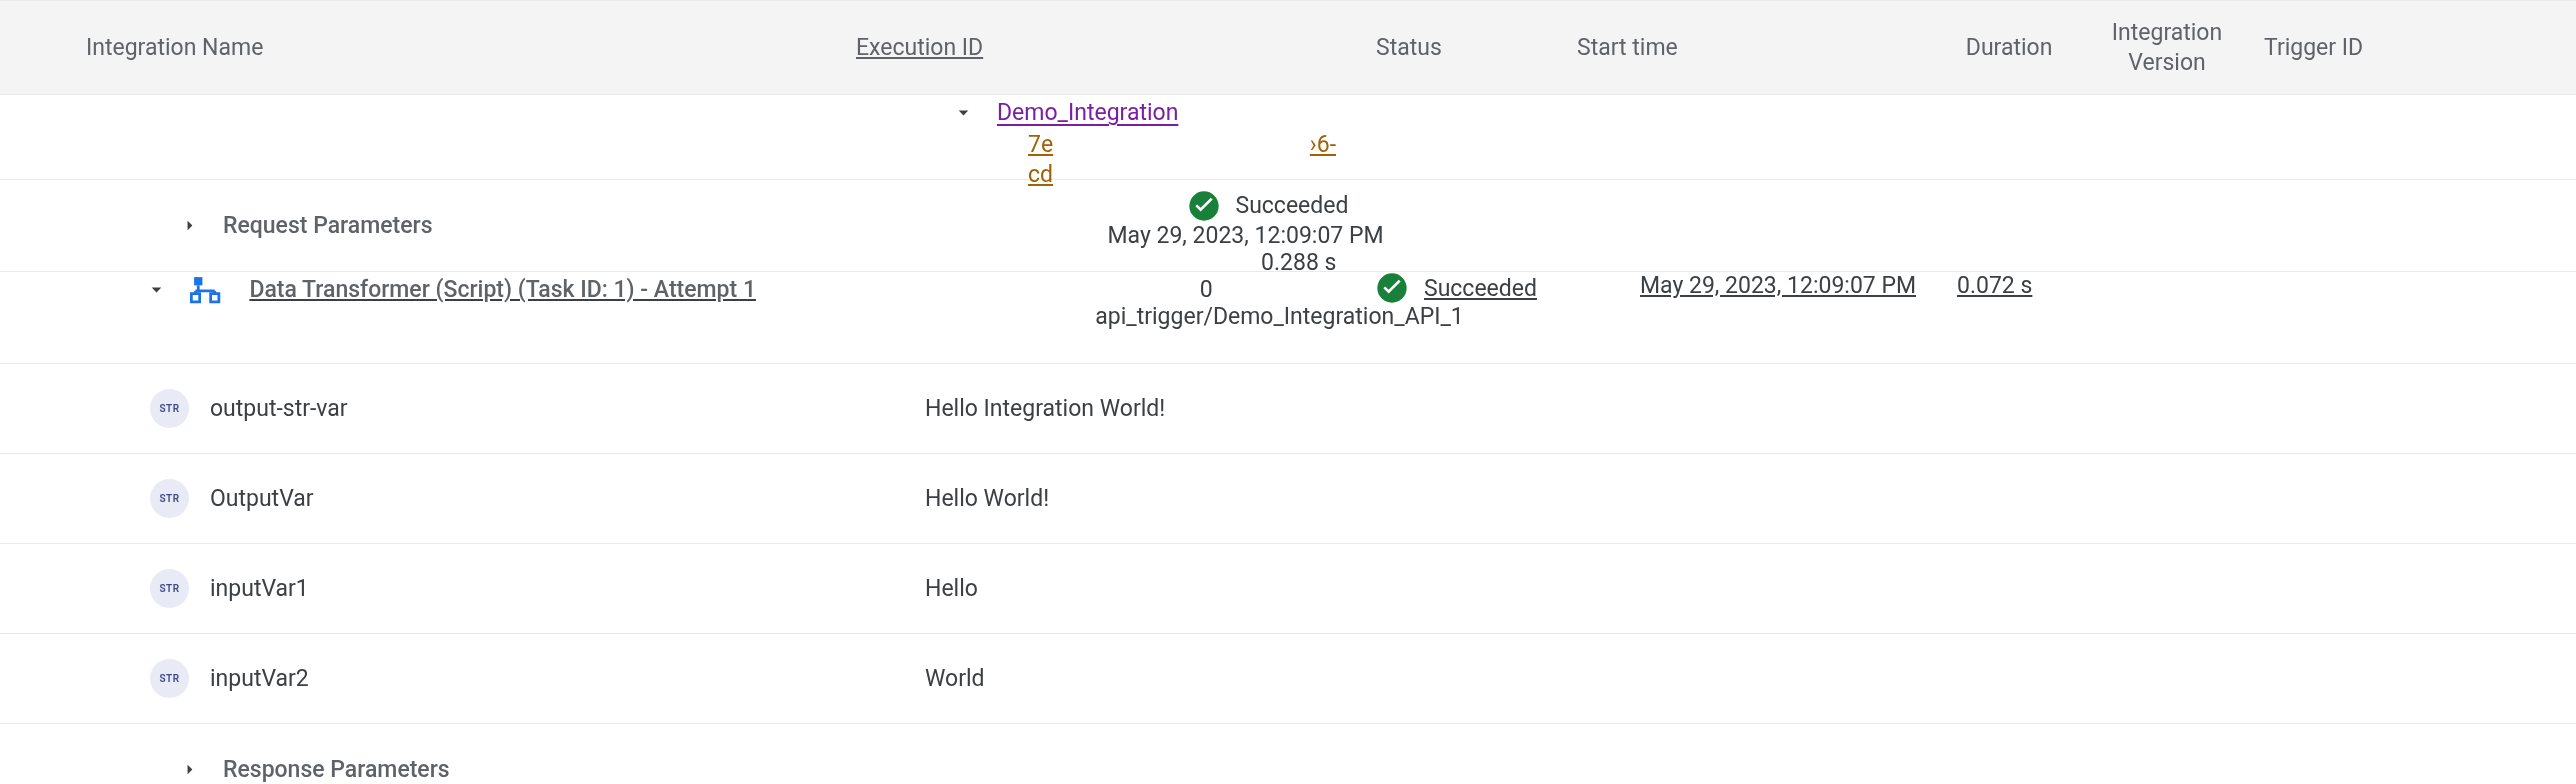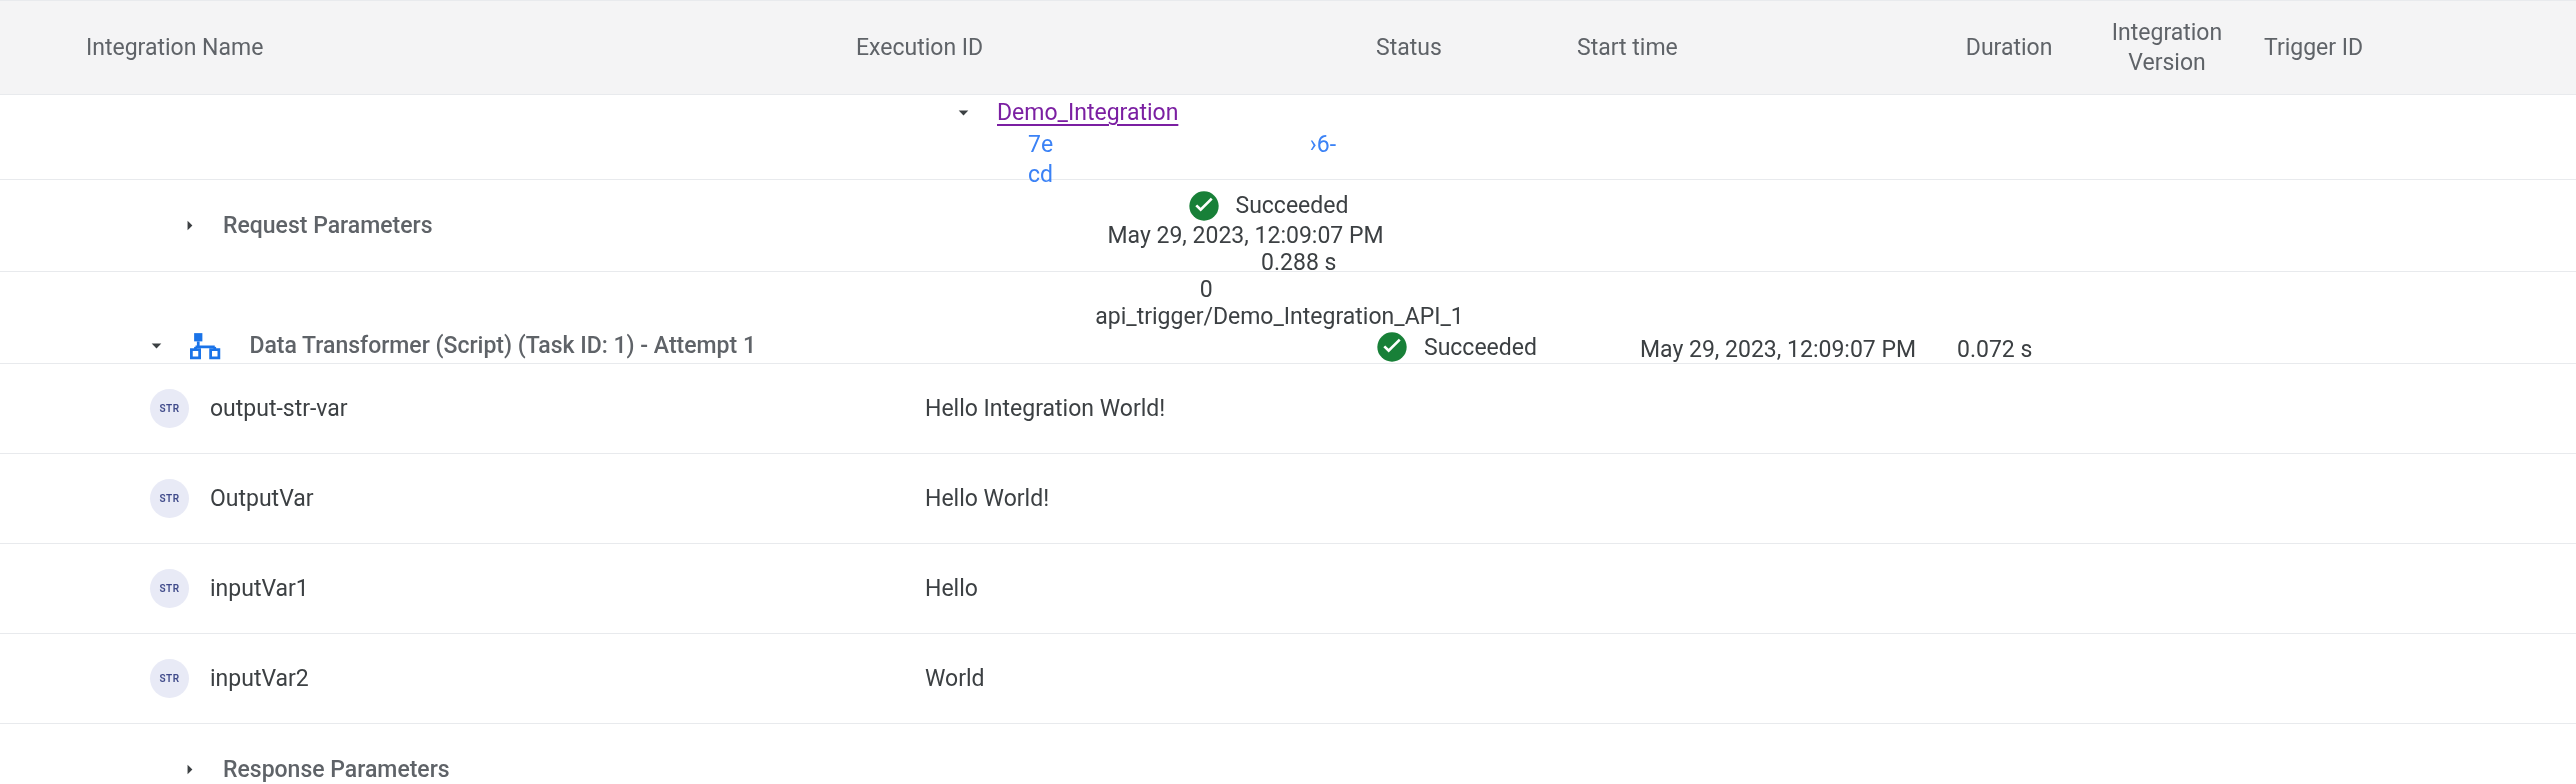--- a/index.html
+++ b/index.html
@@ -35,40 +35,42 @@
   }
   .sub-row {
     display: flex;
     align-items: center;
     height: 92px;
     border-bottom: 1.8px solid #e8eaed;
     padding-left: 29px;
   }
   .task-row {
     display: flex;
-    align-items: flex-end;
+    align-items: flex-start;
     height: 92px;
     border-bottom: 1.8px solid #e8eaed;
+    text-decoration: underline;
   }
   .var-row {
     display: flex;
     align-items: center;
     height: 90px;
     border-bottom: 1.8px solid #e8eaed;
   }
   .col-name {
     padding-left: 86px;
     width: 856px;
     flex-shrink: 0;
     display: flex;
     align-items: center;
   }
   .col-exec {
     width: 520px;
     flex-shrink: 0;
+    text-decoration: underline;
   }
   .col-status {
     width: 201px;
     flex-shrink: 0;
     display: flex;
     align-items: center;
     gap: 16px;
   }
   .col-start {
     width: 361px;
@@ -106,21 +108,21 @@
     height: 23px;
     fill: #3c4043;
   }
   .integration-link {
     color: #7b1fa2;
     text-decoration: underline;
     text-underline-offset: 3.5px;
     cursor: pointer;
   }
   .exec-id {
-    color: #3b82f6;
+    color: #a16207;
     line-height: 1.3;
   }
   .status-icon {
     width: 32px;
     height: 32px;
     flex-shrink: 0;
   }
   .status-icon svg {
     width: 32px;
     height: 32px;

